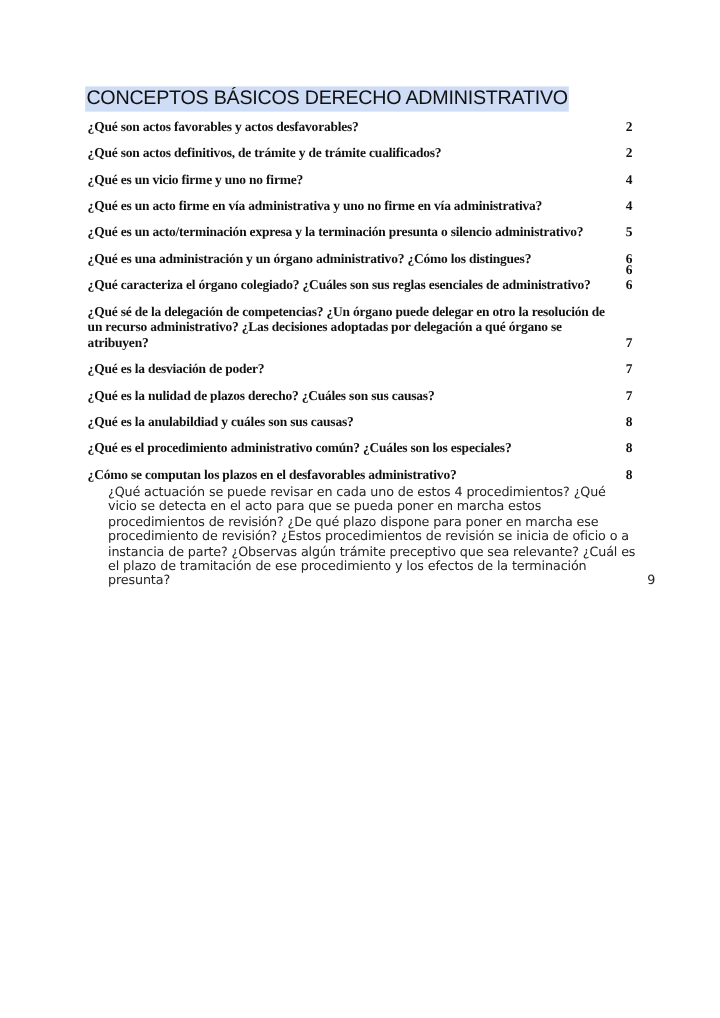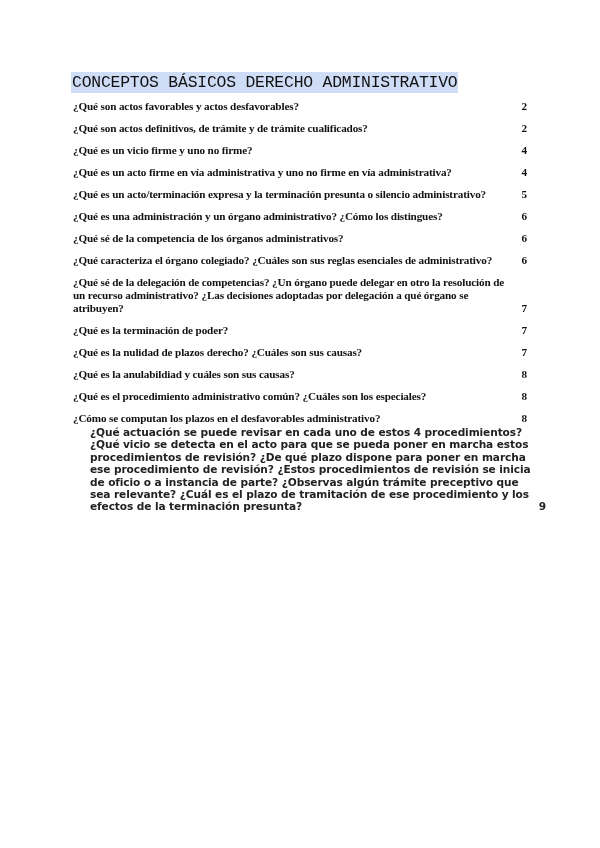--- a/index.html
+++ b/index.html
@@ -21,21 +21,21 @@
       width: 600px; height: 848px;
       background: #ffffff;
     }
     .title {
       position: absolute;
       left: 71px;
       top: 72px;
       height: 21px;
       line-height: 21px;
       padding: 0 1px;
-      font-family: Liberation Mono, monospace;
+      font-family: Liberation Sans, sans-serif;
       font-size: 16.4px;
       font-weight: normal;
       letter-spacing: -0.2px;
       color: #111111;
       background: #cfdcf6;
       white-space: nowrap;
     }
     .toc {
       position: absolute;
       left: 73px;
@@ -57,21 +57,21 @@
       position: absolute;
       right: 0;
       bottom: 0;
       font-weight: bold;
     }
     .sub-entry {
       position: relative;
       margin-left: 17px;
       margin-top: -8px;
       font-family: "DejaVu Sans", sans-serif;
-      font-weight: bold;
+      font-weight: normal;
       font-size: 10.6px;
       line-height: 12.4px;
       letter-spacing: -0.1px;
       color: #222222;
       padding-right: 14px;
       width: 442px;
     }
     .sub-entry .page-num {
       position: absolute;
       right: 0;
@@ -103,33 +103,32 @@
     </div>
     <div class="entry">
       <span>¿Qué es un acto/terminación expresa y la terminación presunta o silencio administrativo?</span>
       <span class="page-num">5</span>
     </div>
     <div class="entry">
       <span>¿Qué es una administración y un órgano administrativo? ¿Cómo los distingues?</span>
       <span class="page-num">6</span>
     </div>
     <div class="entry">
-      <span>¿Qué sé de la competencia de los órganos administrativos?</span>
       <span class="page-num">6</span>
     </div>
     <div class="entry">
       <span>¿Qué caracteriza el órgano colegiado? ¿Cuáles son sus reglas esenciales de administrativo?</span>
       <span class="page-num">6</span>
     </div>
     <div class="entry">
       <span>¿Qué sé de la delegación de competencias? ¿Un órgano puede delegar en otro la resolución de un recurso administrativo? ¿Las decisiones adoptadas por delegación a qué órgano se atribuyen?</span>
       <span class="page-num">7</span>
     </div>
     <div class="entry">
-      <span>¿Qué es la terminación de poder?</span>
+      <span>¿Qué es la desviación de poder?</span>
       <span class="page-num">7</span>
     </div>
     <div class="entry">
       <span>¿Qué es la nulidad de plazos derecho? ¿Cuáles son sus causas?</span>
       <span class="page-num">7</span>
     </div>
     <div class="entry">
       <span>¿Qué es la anulabildiad y cuáles son sus causas?</span>
       <span class="page-num">8</span>
     </div>

